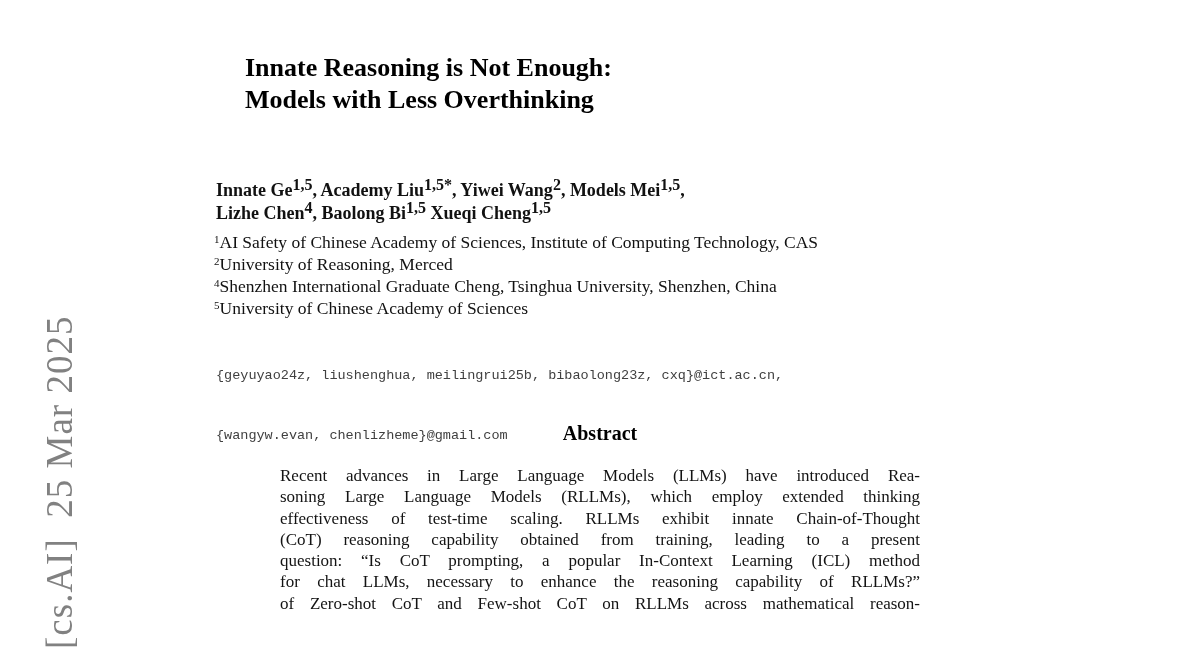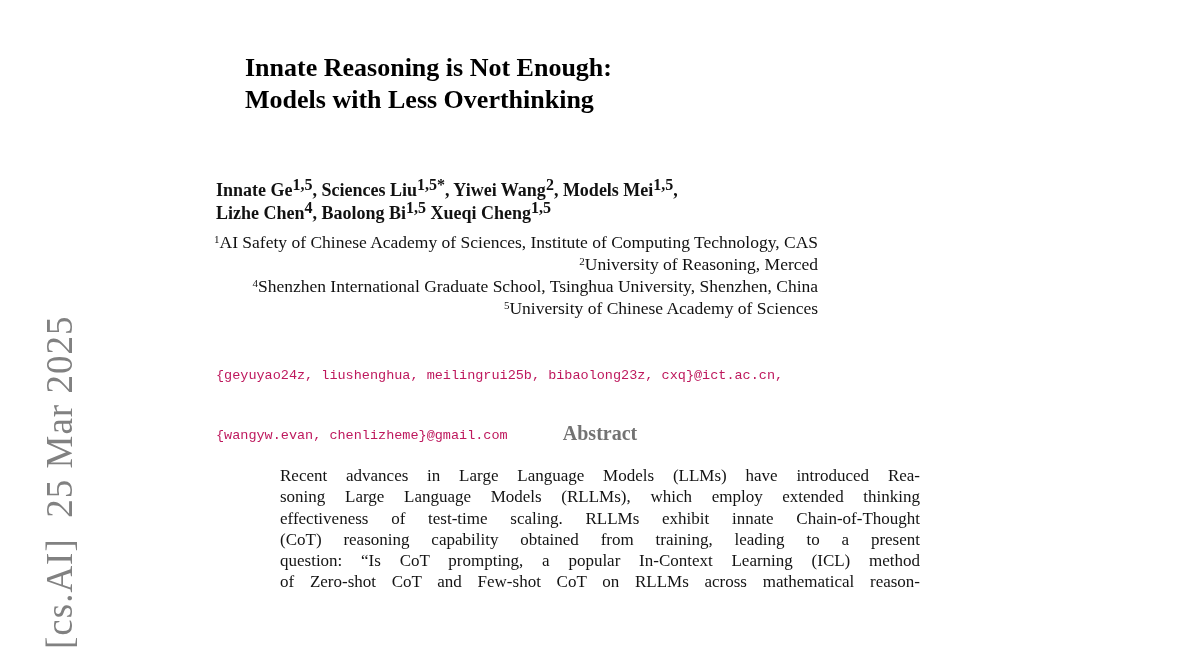--- a/index.html
+++ b/index.html
@@ -60,46 +60,45 @@
 
   
   .affils {
     position: absolute;
     left: 214px;
     top: 231px;
     font-size: 17.5px;
     line-height: 22px;
     color: #111111;
     white-space: nowrap;
-    text-align: right;
   }
   .affils .sup { top: -5px; font-size: 11px; }
 
   
   .emails {
     position: absolute;
     left: 216px;
     top: 326px;
     font-family: "Liberation Mono", "DejaVu Sans Mono", monospace;
     font-size: 13.5px;
     line-height: 20px;
-    color: #be185d;
+    color: #404040;
     white-space: pre;
   }
 
   
   .abstract-heading {
     position: absolute;
     left: 280px;
     top: 422px;
     width: 640px;
     text-align: center;
     font-size: 20px;
     font-weight: bold;
-    color: #737373;
+    color: #000000;
   }
   .abstract {
     position: absolute;
     left: 280px;
     top: 466px;
     width: 640px;
     font-size: 17px;
     color: #131313;
   }
   .abs-line {
@@ -115,40 +114,41 @@
 <div class="page">
 
   <div class="stamp">[cs.AI]  25 Mar 2025</div>
 
   <div class="title">
     <div>Innate Reasoning is Not Enough:</div>
     <div>Models with Less Overthinking</div>
   </div>
 
   <div class="authors">
-      <div><span>Innate Ge</span><span class="sup">1,5</span>, <span>Sciences Liu</span><span class="sup">1,5*</span>, <span>Yiwei Wang</span><span class="sup">2</span>, <span>Models Mei</span><span class="sup">1,5</span>,</div>
+      <div><span>Innate Ge</span><span class="sup">1,5</span>, <span>Academy Liu</span><span class="sup">1,5*</span>, <span>Yiwei Wang</span><span class="sup">2</span>, <span>Models Mei</span><span class="sup">1,5</span>,</div>
       <div><span>Lizhe Chen</span><span class="sup">4</span>, <span>Baolong Bi</span><span class="sup">1,5</span> <span>Xueqi Cheng</span><span class="sup">1,5</span></div>
     </div>
 
   <div class="affils">
       <div><span class="sup">1</span><span>AI Safety of Chinese Academy of Sciences, Institute of Computing Technology, CAS</span></div>
       <div><span class="sup">2</span><span>University of Reasoning, Merced</span></div>
-      <div><span class="sup">4</span><span>Shenzhen International Graduate School, Tsinghua University, Shenzhen, China</span></div>
+      <div><span class="sup">4</span><span>Shenzhen International Graduate Cheng, Tsinghua University, Shenzhen, China</span></div>
       <div><span class="sup">5</span><span>University of Chinese Academy of Sciences</span></div>
     </div>
 
   <div class="emails">
     <div>{geyuyao24z, liushenghua, meilingrui25b, bibaolong23z, cxq}@ict.ac.cn,</div>
     <div>{wangyw.evan, chenlizheme}@gmail.com</div>
   </div>
 
   <div class="abstract-heading">Abstract</div>
 
   <div class="abstract">
       <div class="abs-line">Recent advances in Large Language Models (LLMs) have introduced Rea-</div>
       <div class="abs-line">soning Large Language Models (RLLMs), which employ extended thinking</div>
       <div class="abs-line">effectiveness of test-time scaling. RLLMs exhibit innate Chain-of-Thought</div>
       <div class="abs-line">(CoT) reasoning capability obtained from training, leading to a present</div>
       <div class="abs-line">question: “Is CoT prompting, a popular In-Context Learning (ICL) method</div>
+      <div class="abs-line">for chat LLMs, necessary to enhance the reasoning capability of RLLMs?”</div>
       <div class="abs-line">of Zero-shot CoT and Few-shot CoT on RLLMs across mathematical reason-</div>
     </div>
 
 </div>
 
 </body></html>

